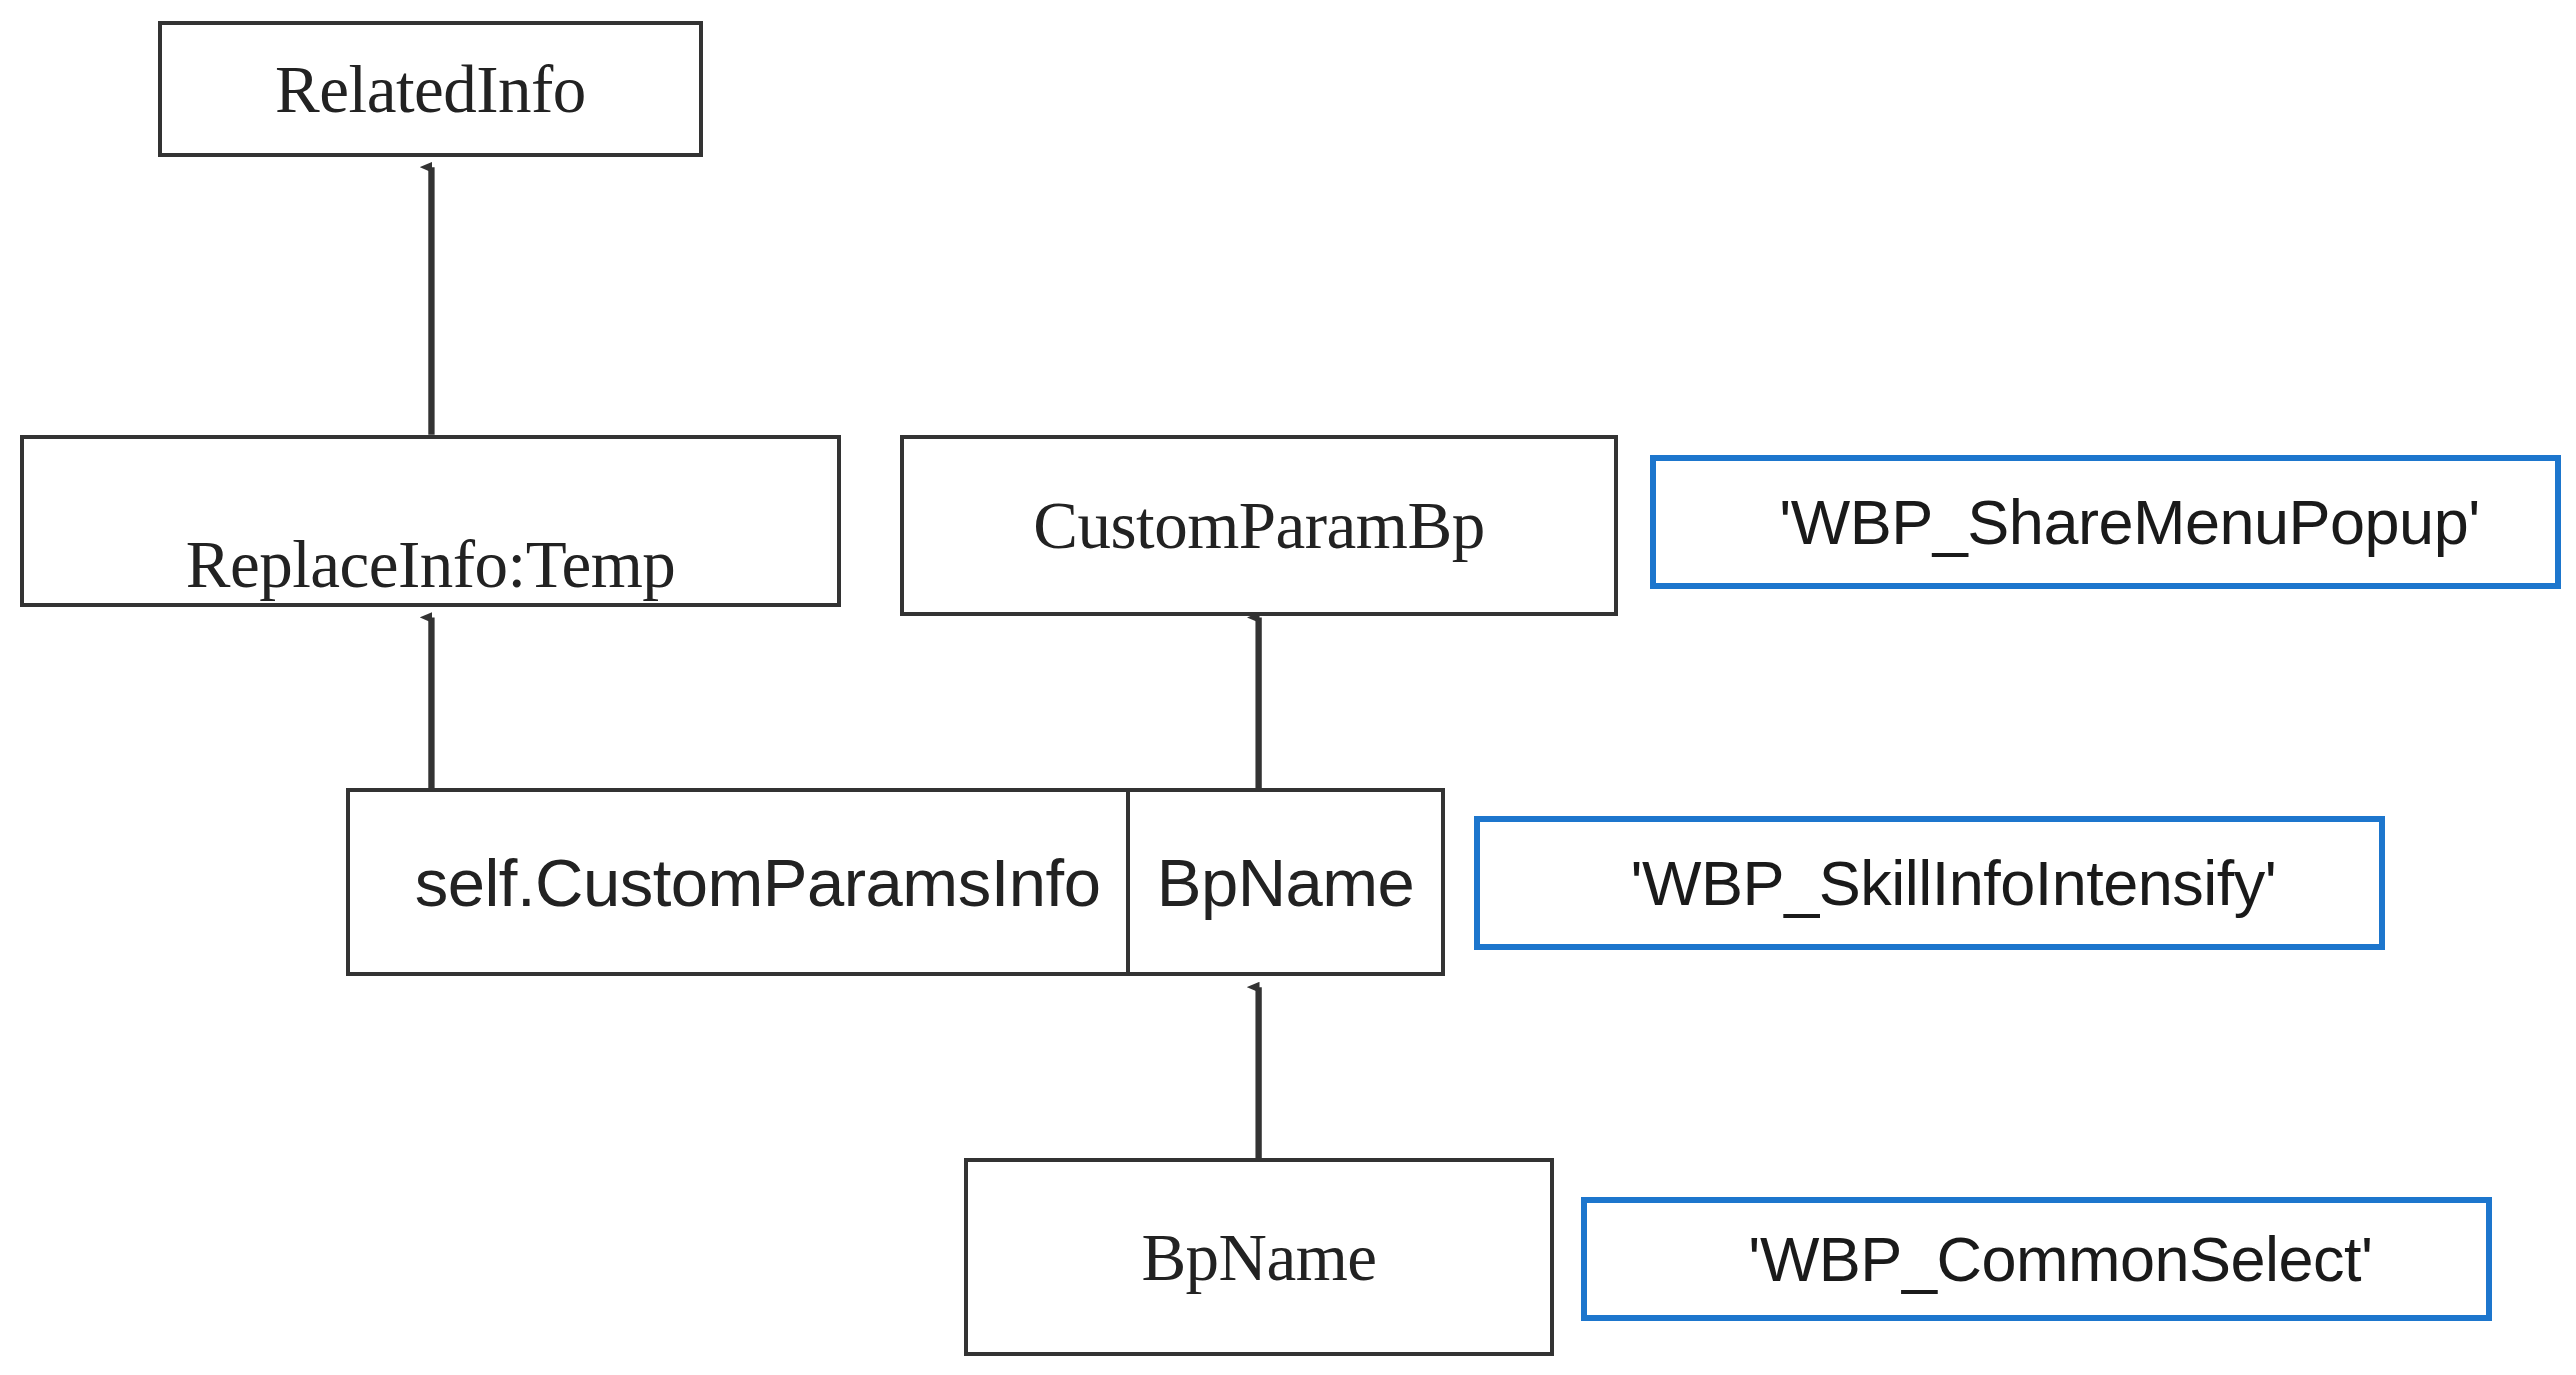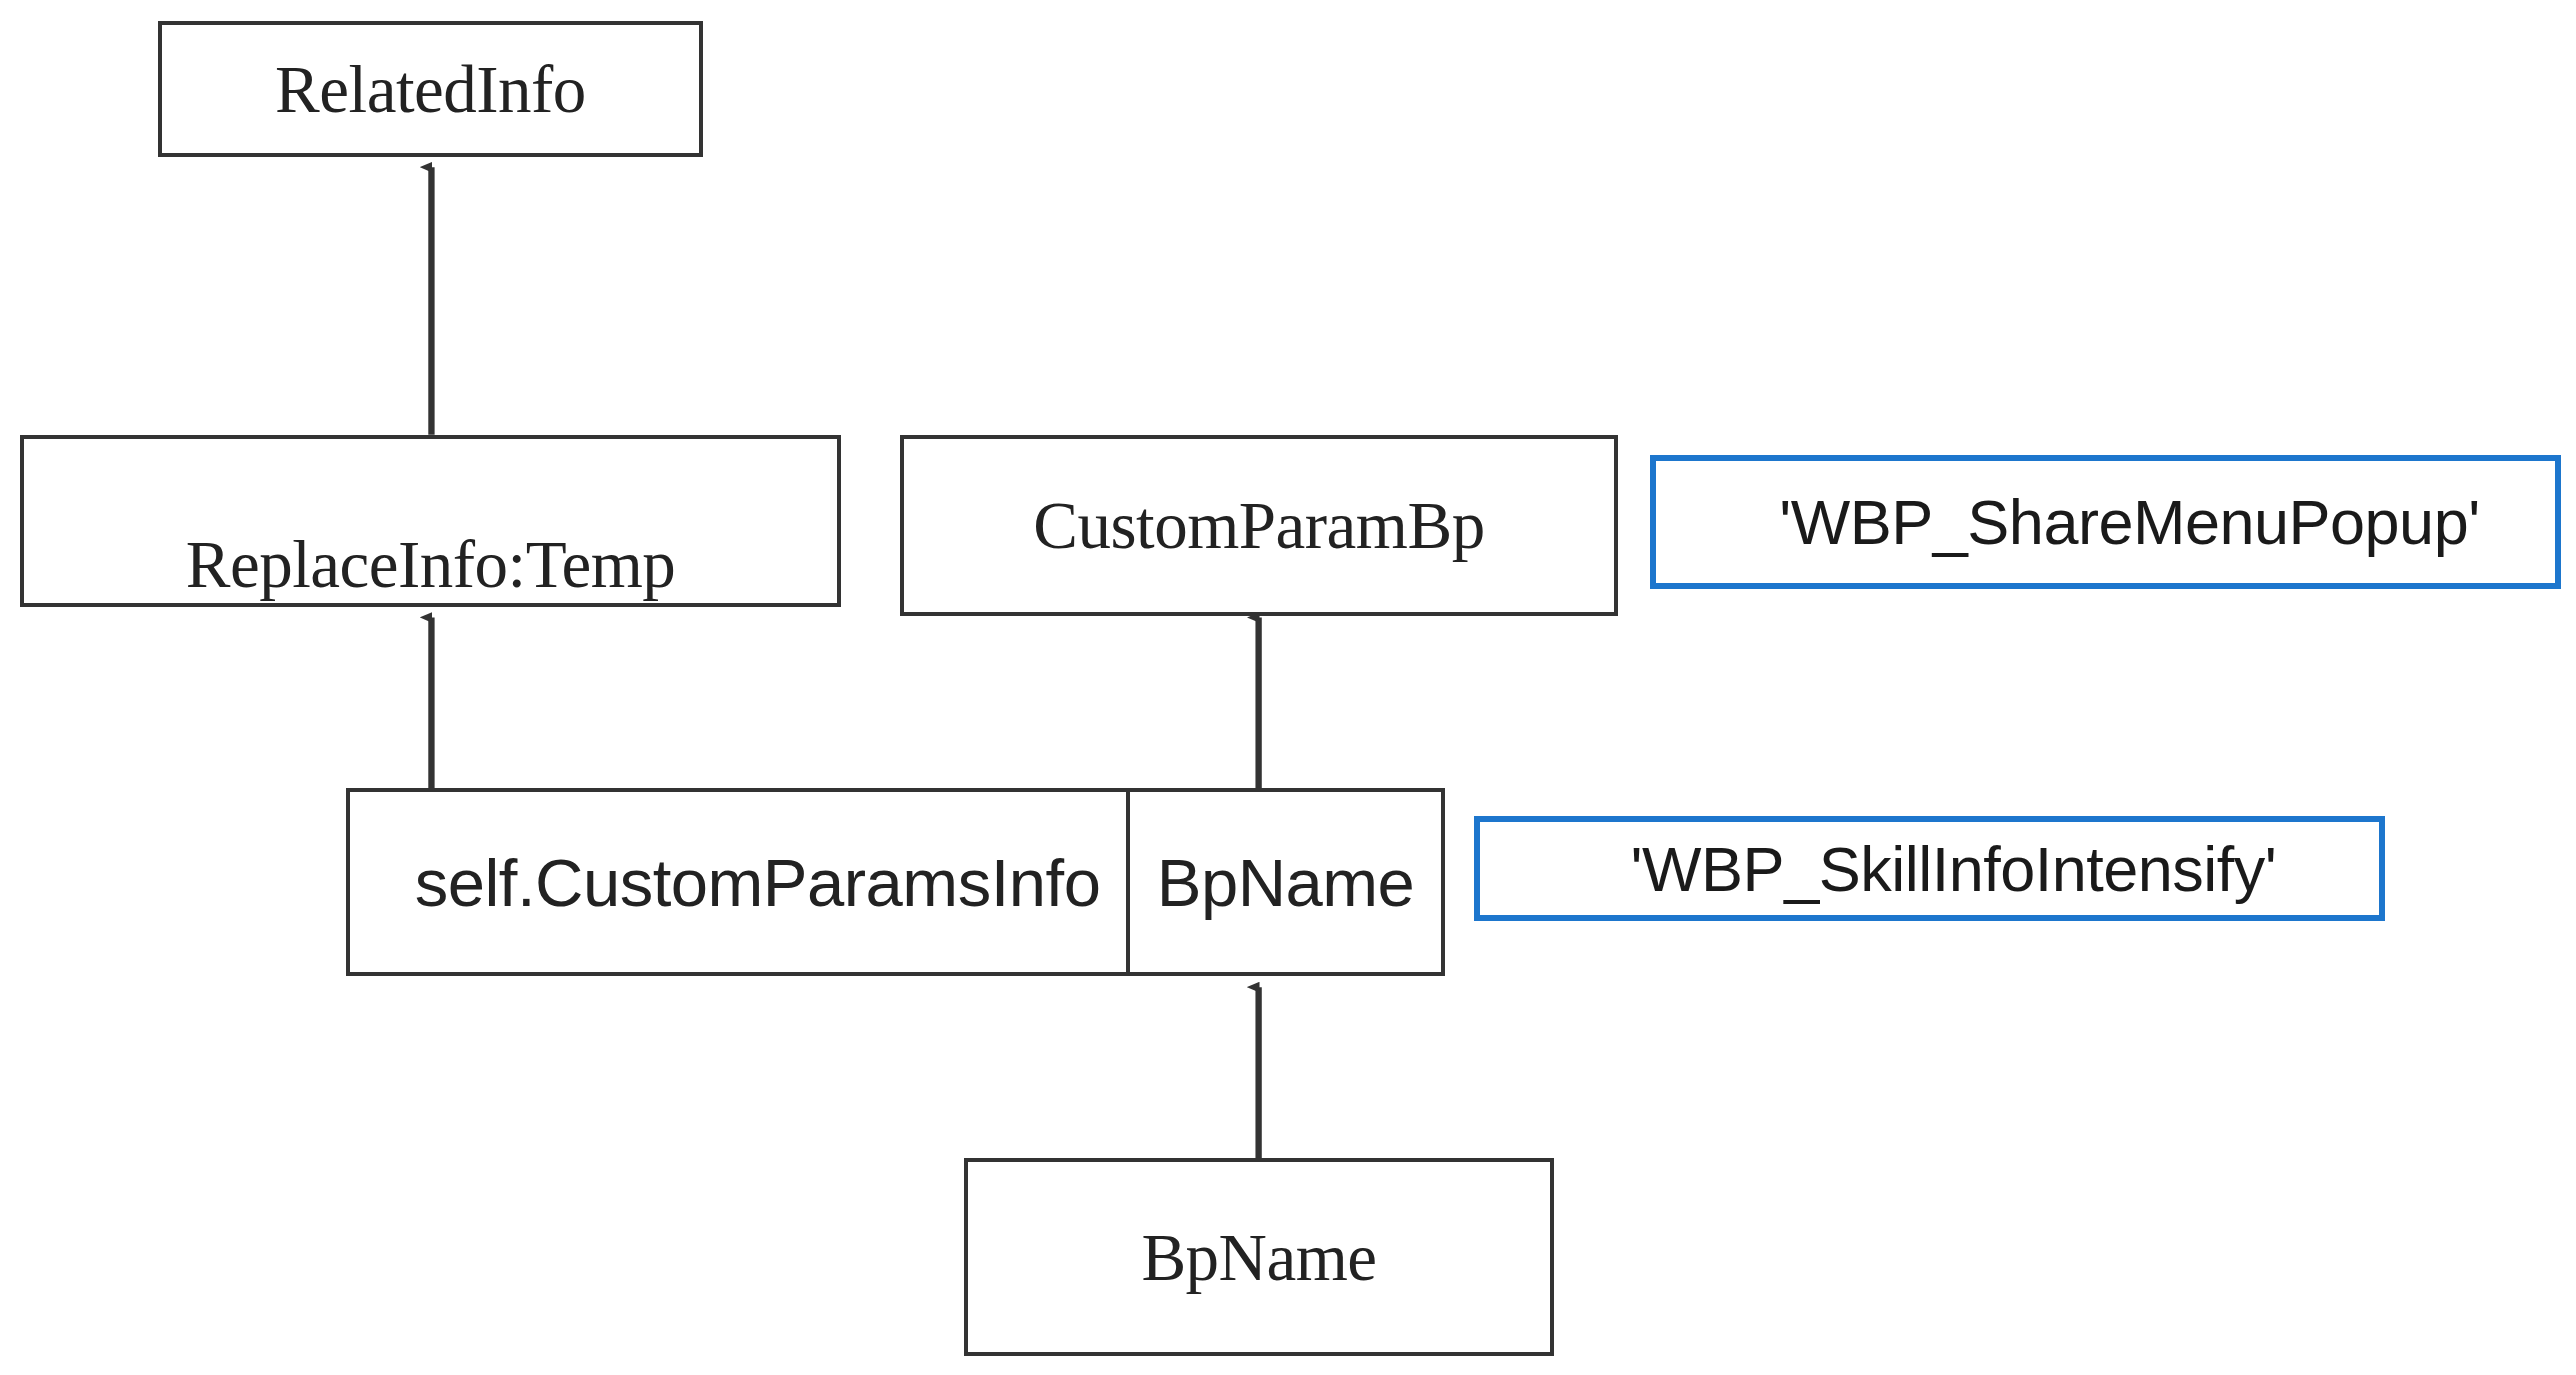--- a/index.html
+++ b/index.html
@@ -113,23 +113,26 @@
 
   <div class="split" style="left:346px; top:788px; width:1099px; height:188px;">
     <div class="cell left" style="width:770px;">
       <span>self.CustomParamsInfo</span>
     </div>
     <div class="cell right" style="width:328px;">
       <span>BpName</span>
     </div>
   </div>
 
-  <div class="node annot" style="left:1474px; top:816px; width:911px; height:105px;align-items:center;">
+  <div class="node annot" style="left:1474px; top:816px; width:911px; height:134px;align-items:center;">
     <span>'WBP_SkillInfoIntensify'</span>
   </div>
 
   <div class="node plain" style="left:964px; top:1158px; width:590px; height:198px;">
     <span>BpName</span>
   </div>
 
+  <div class="node annot" style="left:1581px; top:1197px; width:911px; height:124px;">
+    <span>'WBP_CommonSelect'</span>
+  </div>
 
 </div>
 
 
 </body></html>

